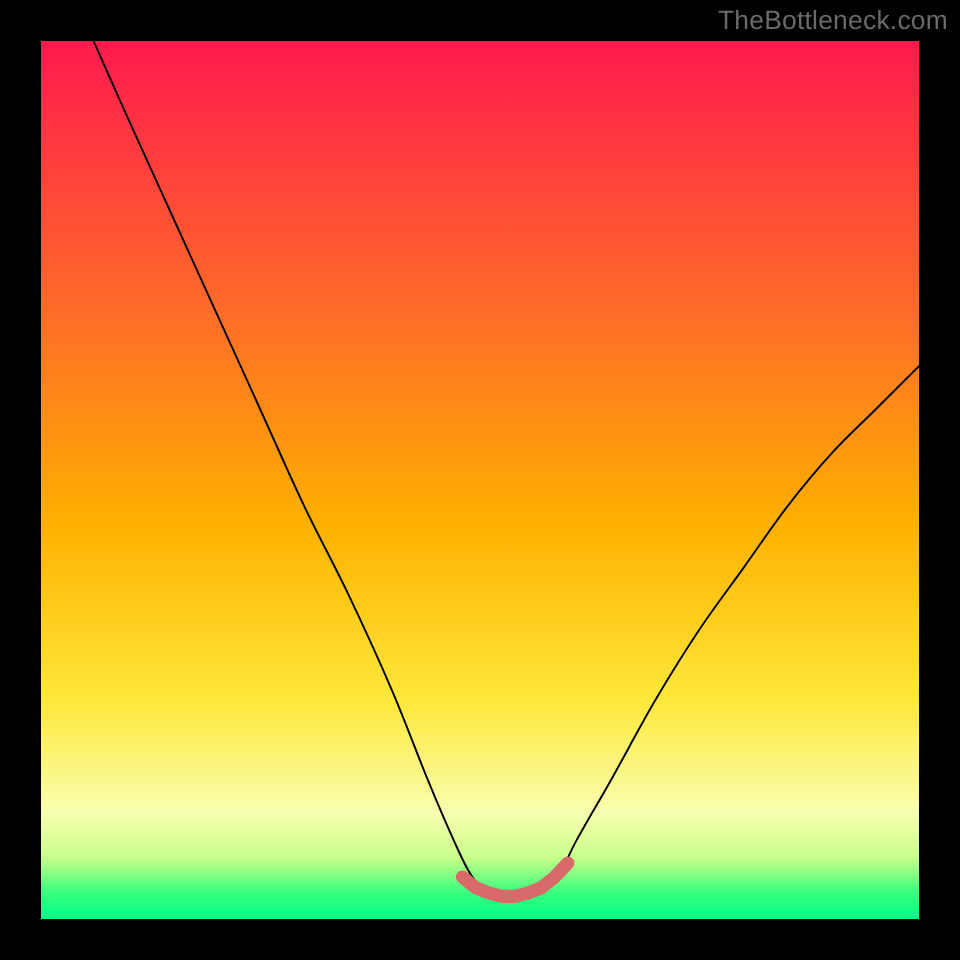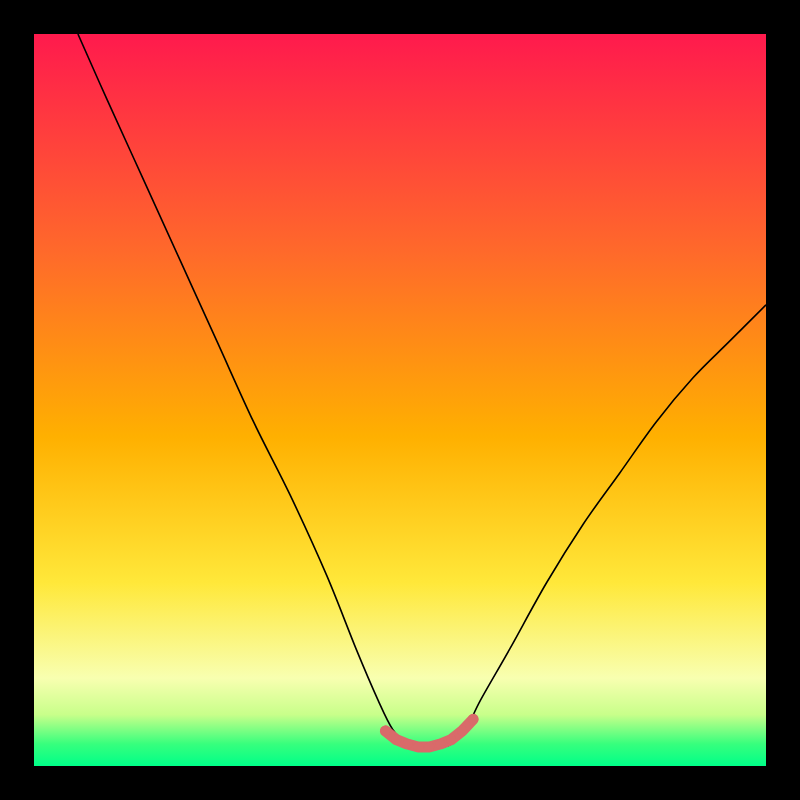--- a/index.html
+++ b/index.html
@@ -49,20 +49,21 @@
     left: 0;
     top: 0;
     width: 732px;
     height: 732px;
   }
 </style>
 </head>
 <body>
 
 <div class="frame">
+  <div class="watermark">TheBottleneck.com</div>
 
   <div class="plot-area">
     <svg class="bg" viewBox="0 0 732 732" preserveAspectRatio="none">
       <defs>
         <linearGradient id="grad" x1="0" y1="0" x2="0" y2="1">
             <stop offset="0%" stop-color="#ff1a4d"></stop>
             <stop offset="30%" stop-color="#ff6a2a"></stop>
             <stop offset="55.00000000000001%" stop-color="#ffb000"></stop>
             <stop offset="75%" stop-color="#ffe83a"></stop>
             <stop offset="88%" stop-color="#f8ffb0"></stop>

